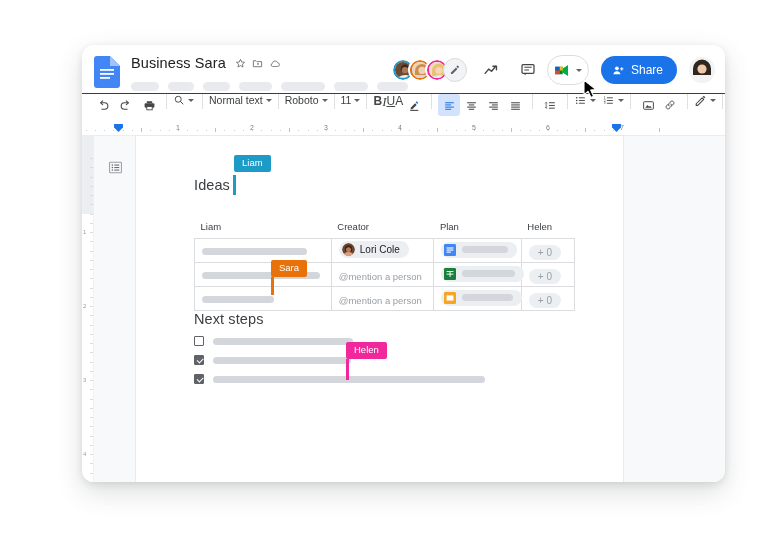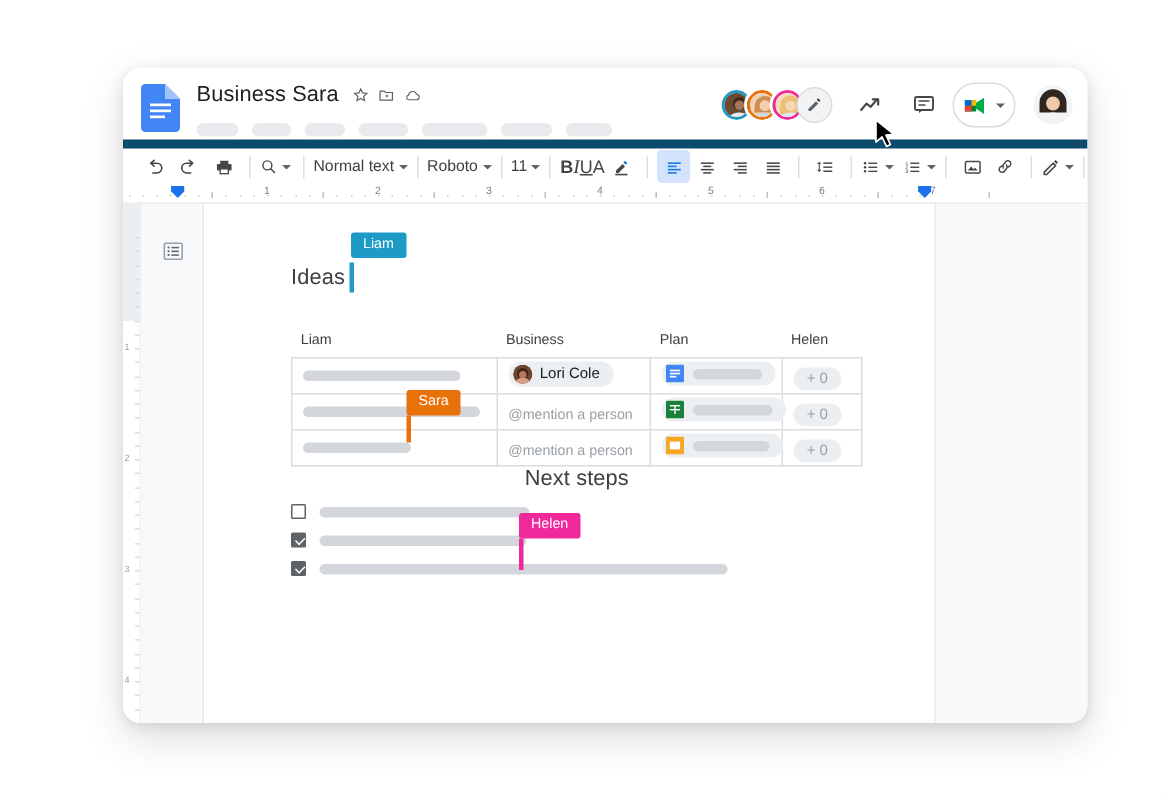--- a/index.html
+++ b/index.html
@@ -78,22 +78,22 @@
     margin-left: 12px; white-space: nowrap;
   }
   .acct {
     width: 26px; height: 26px; border-radius: 50%;
     margin-left: 12px; overflow: hidden; position: relative;
     background: #f1f3f4; cursor: pointer;
   }
 
   
   .toolbar {
-    height: 30px; border-top: 6px solid #0c4a6e;
-    display: flex; align-items: center; padding: 0 10px;
+    height: 30px; border-top: 1px solid #0c4a6e;
+    display: flex; align-items: flex-start; padding: 0 10px;
     color: #444746;
   }
   .ti { width: 22px; height: 22px; display: flex; align-items: center; justify-content: center; cursor: pointer; flex: none; }
   .sep { width: 1px; height: 15px; background: #e0e0e0; margin: 0 6px; flex: none; }
   .caret { width: 0; height: 0; border-left: 3px solid transparent; border-right: 3px solid transparent; border-top: 3.5px solid #5f6368; margin-left: 3px; }
   .dd { display: flex; align-items: center; cursor: pointer; font-size: 10.5px; color: #3c4043; white-space: nowrap; }
   .dd-zoom { padding: 0 2px 0 0; }
   .fmt { font-size: 12px; font-weight: 700; width: 20px; text-align: center; cursor: pointer; }
   .fmt.it { font-style: italic; font-weight: 400; font-family: "Liberation Serif", serif; font-size: 13px; }
   .fmt.un { text-decoration: underline; font-weight: 400; }
@@ -171,21 +171,21 @@
     display: inline-flex; align-items: center; gap: 6px;
     background: #eceff1; border-radius: 10px; padding: 2px 9px 2px 3px;
   }
   .fico { width: 12px; height: 12px; flex: none; border-radius: 1px; }
   .vote-chip {
     display: inline-flex; align-items: center; gap: 3px;
     background: #eceff1; border-radius: 9px; padding: 2px 9px;
     font-size: 10px; color: #9aa0a6;
   }
 
-  .next-title { margin-top: 33px; text-align: center; }
+  .next-title { margin-top: 33px; }
   .todo { display: flex; align-items: center; gap: 9px; margin-top: 9px; }
   .cbx { width: 10px; height: 10px; border: 1.4px solid #5f6368; border-radius: 1px; flex: none; position: relative; background: #fff; }
   .cbx.done { background: #5f6368; border-color: #5f6368; }
   .cbx.done::after {
     content: ""; position: absolute; left: 2px; top: 2.2px;
     width: 5px; height: 2.6px; border-left: 1.4px solid #fff; border-bottom: 1.4px solid #fff;
     transform: rotate(-45deg);
   }
 
   
@@ -298,20 +298,28 @@
             <path d="M3 5h10v10H3z" fill="#00832d"></path>
             <path d="M13 7.5L20 3v14l-7-4.5z" fill="#00ac47"></path>
             <path d="M3 5h6v5H3z" fill="#0066da"></path>
             <path d="M9 5h4v5H9z" fill="#ffba00"></path>
             <path d="M3 10h6v5H3z" fill="#e94235"></path>
             <path d="M20 3v14l-7-4.5V7.5z" fill="#00ac47"></path>
           </svg>
           <span class="caret"></span>
         </div>
 
+        <button class="share-btn">
+          <svg width="13" height="13" viewBox="0 0 24 24">
+            <circle cx="9" cy="8" r="3.4" fill="#fff"></circle>
+            <path d="M2.5 19c.6-3.8 3.3-5.6 6.5-5.6s5.9 1.8 6.5 5.6z" fill="#fff"></path>
+            <path d="M18 6.5v5M15.5 9h5" stroke="#fff" stroke-width="1.8" stroke-linecap="round"></path>
+          </svg>
+          <span>Share</span>
+        </button>
 
         <div class="acct">
           <svg viewBox="0 0 26 26" width="26" height="26">
             <circle cx="13" cy="13" r="13" fill="#f1f3f4"></circle>
             <path d="M4 11.5a9 9 0 0 1 18 0V18H4z" fill="#2f2620"></path>
             <circle cx="13" cy="12" r="4.6" fill="#efc9a8"></circle>
             <path d="M3 26c1.2-5.6 5.6-8 10-8s8.8 2.4 10 8z" fill="#f3f3f3"></path>
           </svg>
         </div>
       </div>
@@ -637,21 +645,21 @@
           <table class="ideas">
             <colgroup>
                 <col style="width:36%">
                 <col style="width:27%">
                 <col style="width:23%">
                 <col style="width:14%">
               </colgroup>
             <thead>
               <tr>
                 <th>Liam</th>
-                <th>Business</th>
+                <th>Creator</th>
                 <th>Plan</th>
                 <th>Helen</th>
               </tr>
             </thead>
             <tbody>
 
               <tr>
                 <td>
                   <span class="bar" style="width:105px"></span>
                 </td>

